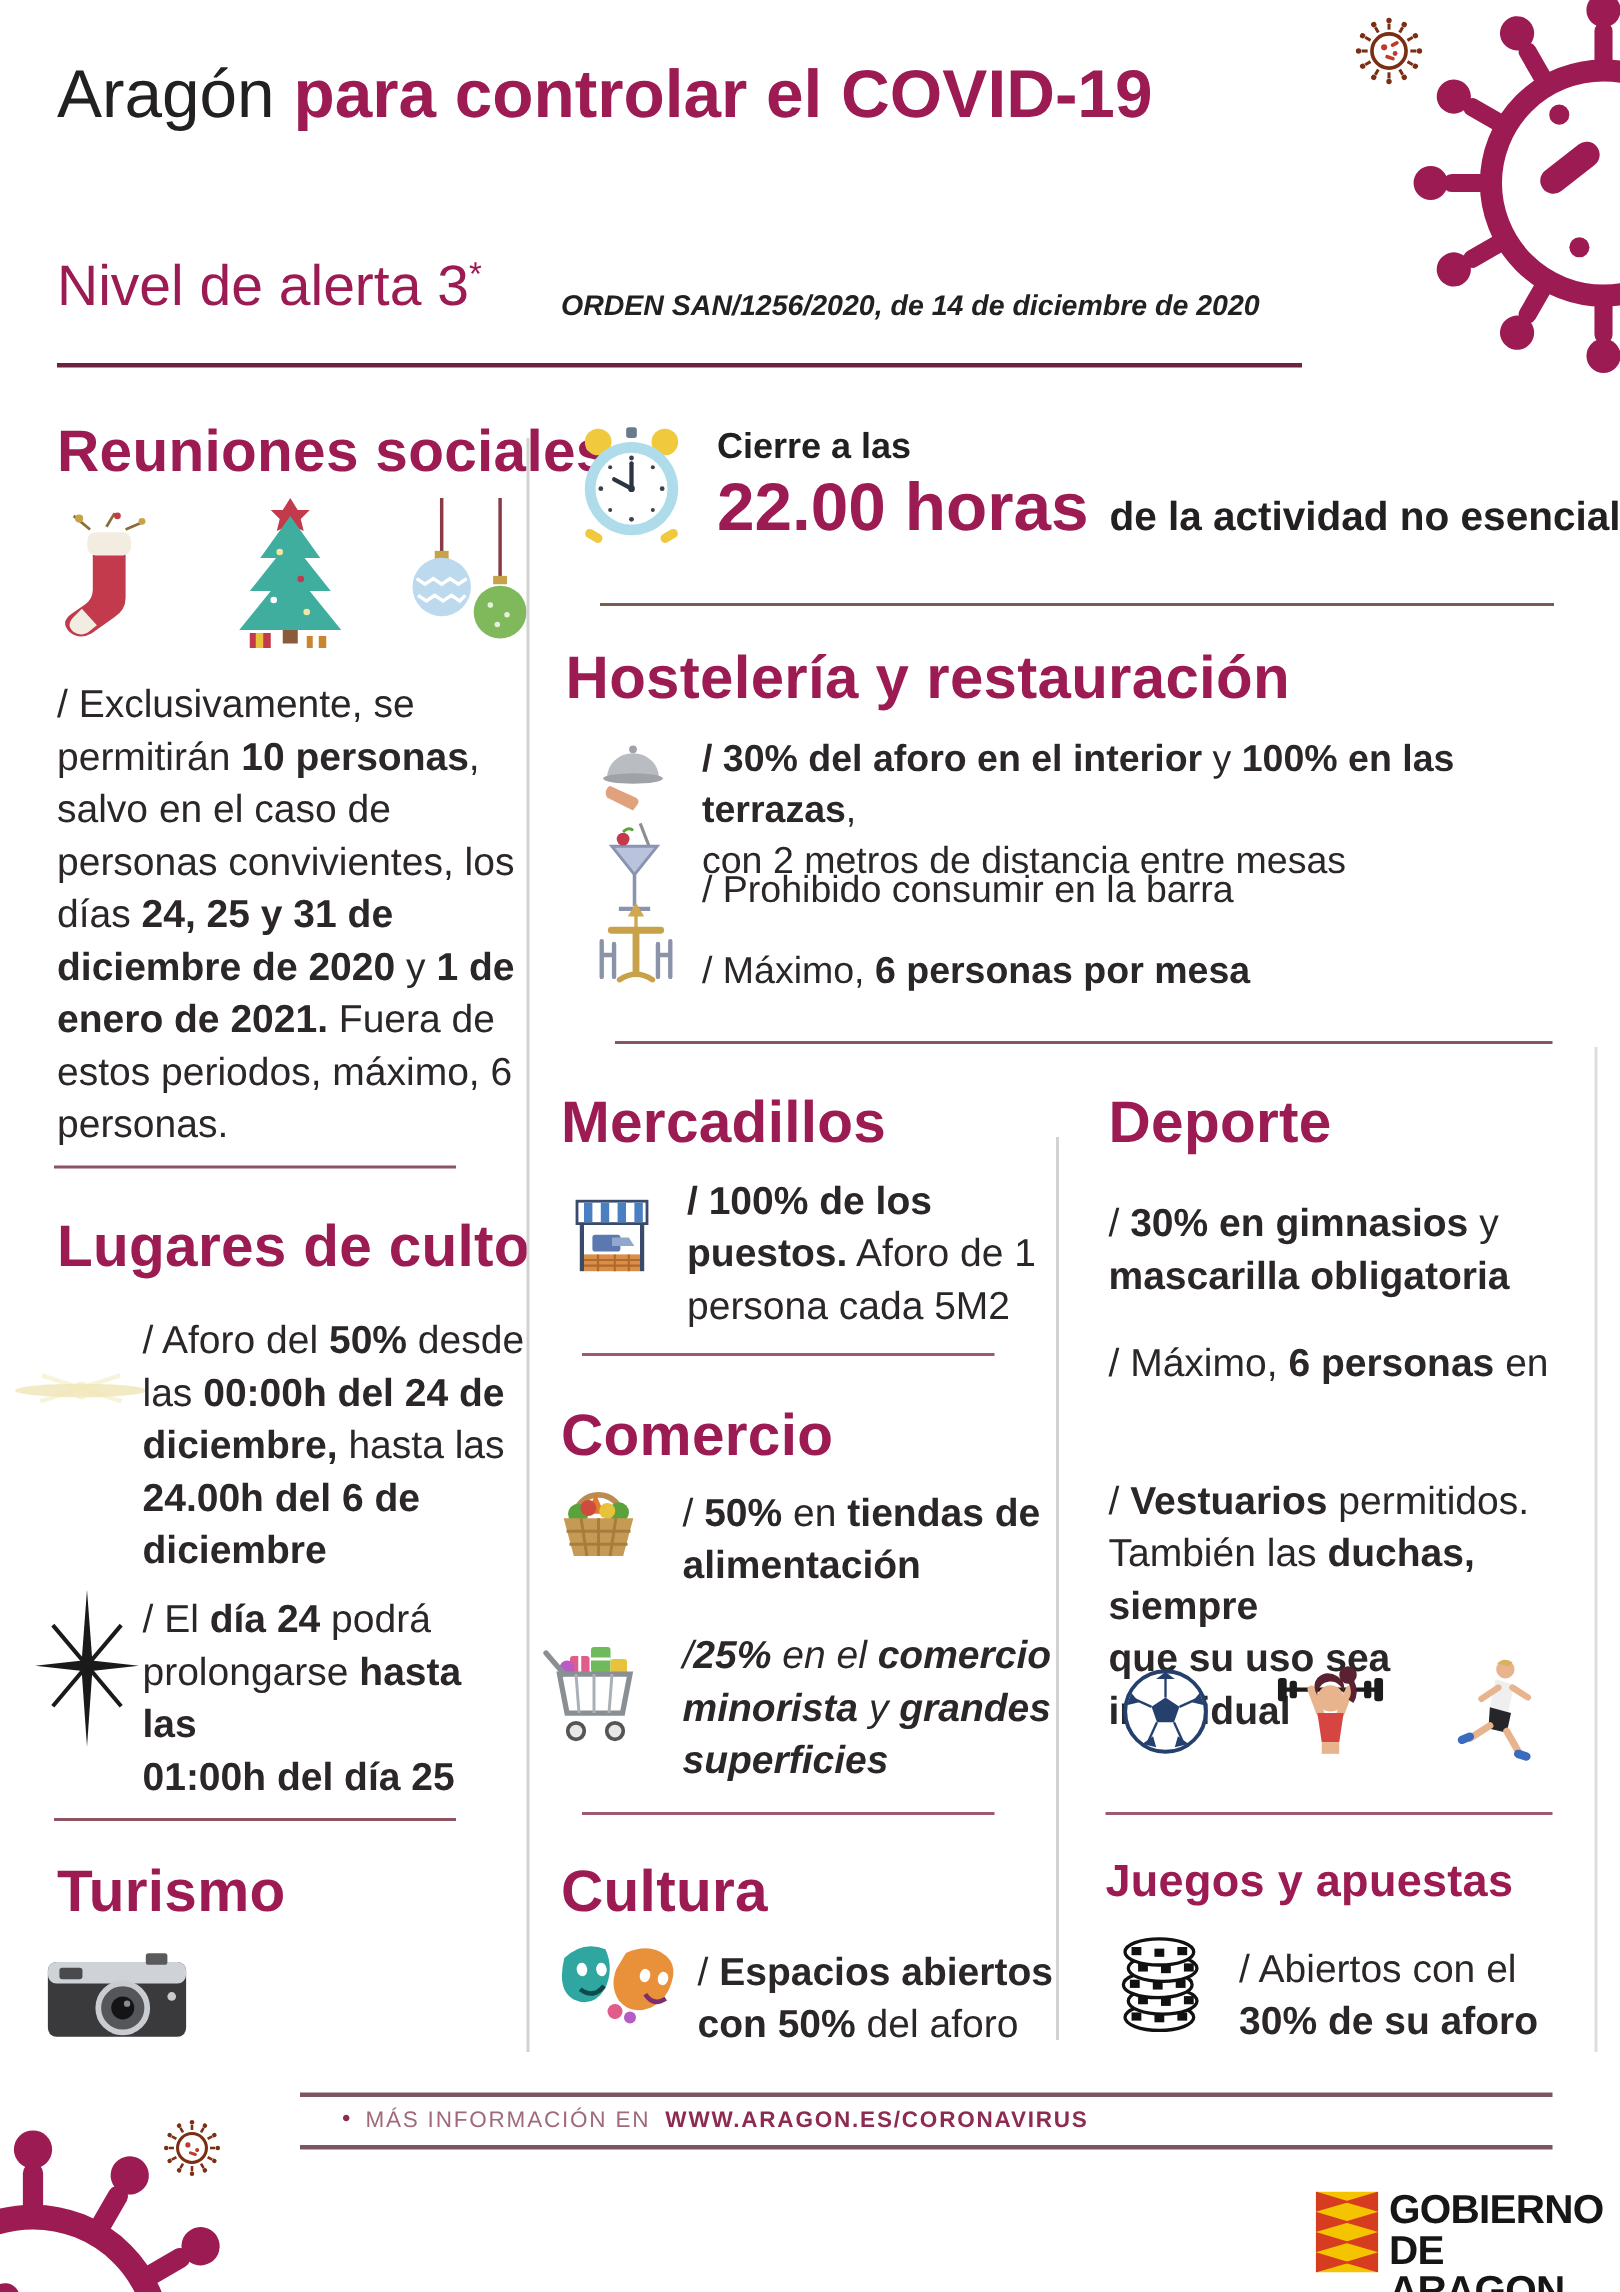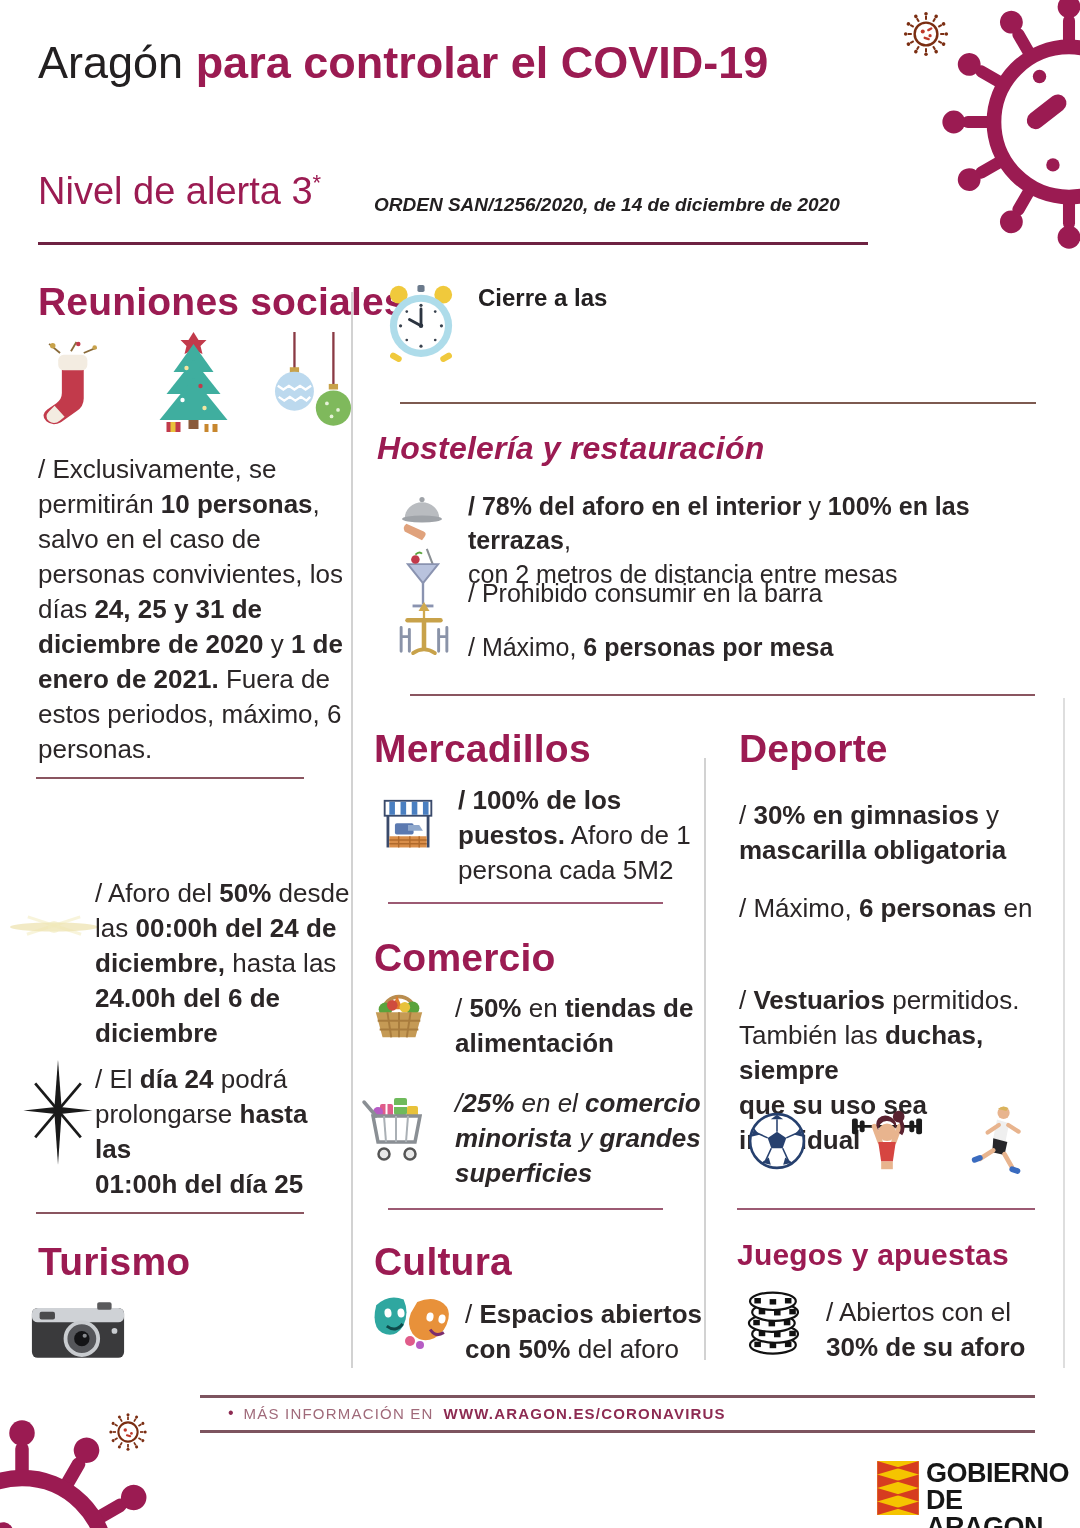--- a/index.html
+++ b/index.html
@@ -150,20 +150,21 @@
       <circle cx="65" cy="77" r="2" fill="#e6f2d8"></circle>
         <circle cx="77" cy="84" r="2" fill="#e6f2d8"></circle>
         <circle cx="70" cy="91" r="2" fill="#e6f2d8"></circle>
     </svg>
   </div>
 
   <div class="abs item-text" style="left:38px;top:452px;width:305px;"><span>/ Exclusivamente, se</span><br><span>permitirán </span><span class="bseg">10 personas</span><span>,</span><br><span>salvo en el caso de</span><br><span>personas convivientes, los</span><br><span>días </span><span class="bseg">24, 25 y 31 de</span><br><span class="bseg">diciembre de 2020</span><span> y </span><span class="bseg">1 de</span><br><span class="bseg">enero de 2021.</span><span> Fuera de</span><br><span>estos periodos, máximo, 6</span><br><span>personas.</span></div>
 
   <div class="abs rule" style="left:36px;top:777px;width:268px;"></div>
 
+  <div class="abs sec-title" style="left:38px;top:810px;">Lugares de culto</div>
 
   <svg class="abs" style="left:6px;top:898px;" width="96" height="58" viewBox="0 0 96 58">
     <ellipse cx="48" cy="29" rx="44" ry="4.5" fill="#e5d68c" opacity="0.5"></ellipse>
     <rect x="20" y="26" width="56" height="3" fill="#efe7b0" opacity="0.45" transform="rotate(18 48 29)"></rect>
     <rect x="20" y="26" width="56" height="3" fill="#efe7b0" opacity="0.45" transform="rotate(-18 48 29)"></rect>
     <circle cx="48" cy="29" r="6" fill="#f2ebc0" opacity="0.6"></circle>
   </svg>
   <div class="abs item-text" style="left:95px;top:876px;width:255px;"><span>/ Aforo del </span><span class="bseg">50%</span><span>  desde</span><br><span>las </span><span class="bseg">00:00h del 24 de</span><br><span class="bseg">diciembre,</span><span> hasta las</span><br><span class="bseg">24.00h del 6 de</span><br><span class="bseg">diciembre</span></div>
 
   <svg class="abs" style="left:20px;top:1052px;" width="76" height="122" viewBox="0 0 90 130">
@@ -211,32 +212,36 @@
         <circle cx="29" cy="36" r="1.5"></circle>
         <circle cx="61" cy="36" r="1.5"></circle>
         <circle cx="29" cy="68" r="1.5"></circle>
         <circle cx="61" cy="68" r="1.5"></circle>
       </g>
     <line x1="45" y1="52" x2="45" y2="33" stroke="#2b3440" stroke-width="3.2" stroke-linecap="round"></line>
     <line x1="45" y1="52" x2="32" y2="45" stroke="#2b3440" stroke-width="3.2" stroke-linecap="round"></line>
     <circle cx="45" cy="52" r="2.5" fill="#2b3440"></circle>
   </svg>
   <div class="abs banner-l1" style="left:478px;top:284px;">Cierre a las</div>
+  <div class="abs" style="left:478px;top:312px;display:flex;align-items:baseline;gap:14px;white-space:nowrap;">
+    <span class="banner-time">22.00 horas</span>
+    <span class="banner-tail">de la actividad no esencial</span>
+  </div>
 
   <div class="abs" style="left:400px;top:402px;width:636px;height:2px;background:#7d5a50;"></div>
 
-  <div class="abs sec-title" style="left:377px;top:430px;font-size:32px;font-style:italic;">Hostelería y restauración</div>
+  <div class="abs sec-title" style="left:377px;top:430px;font-size:40px;">Hostelería y restauración</div>
 
   <svg class="abs" style="left:396px;top:488px;" width="52" height="56" viewBox="0 0 60 62">
     <circle cx="30" cy="12" r="3" fill="#9fa3a8"></circle>
     <path d="M10,34 a20,19 0 0 1 40,0 z" fill="#b9bcc0"></path>
     <ellipse cx="30" cy="34.5" rx="23" ry="4" fill="#9fa3a8"></ellipse>
     <path d="M12,40 l20,9 q4,2 1,6 l-3,4 -20,-10 q-3,-5 2,-9 z" fill="#e0a27c"></path>
   </svg>
-  <div class="abs host-text" style="left:468px;top:489px;width:585px;"><span class="bseg">/ 78% del aforo en el interior</span><span> y </span><span class="bseg">100% en las terrazas</span><span>,</span><br><span>con 2 metros de distancia entre mesas</span></div>
+  <div class="abs host-text" style="left:468px;top:489px;width:585px;"><span class="bseg">/ 30% del aforo en el interior</span><span> y </span><span class="bseg">100% en las terrazas</span><span>,</span><br><span>con 2 metros de distancia entre mesas</span></div>
 
   <svg class="abs" style="left:404px;top:546px;" width="38" height="80" viewBox="0 0 40 82">
     <line x1="24" y1="2" x2="31" y2="20" stroke="#8a8f94" stroke-width="2.2"></line>
     <polygon points="4,18 36,18 20,38" fill="#b9c3de" stroke="#8a93b0" stroke-width="2"></polygon>
     <circle cx="12" cy="13" r="4.5" fill="#c23a4b"></circle>
       <path d="M12,8 q4,-4 7,-1" stroke="#5aa33c" stroke-width="2" fill="none"></path>
     <line x1="20" y1="38" x2="20" y2="60" stroke="#8a93b0" stroke-width="2.5"></line>
     <line x1="9" y1="62" x2="31" y2="62" stroke="#8a93b0" stroke-width="3"></line>
   </svg>
   <div class="abs host-text" style="left:468px;top:576px;width:560px;"><span>/ Prohibido consumir en la barra</span></div>

